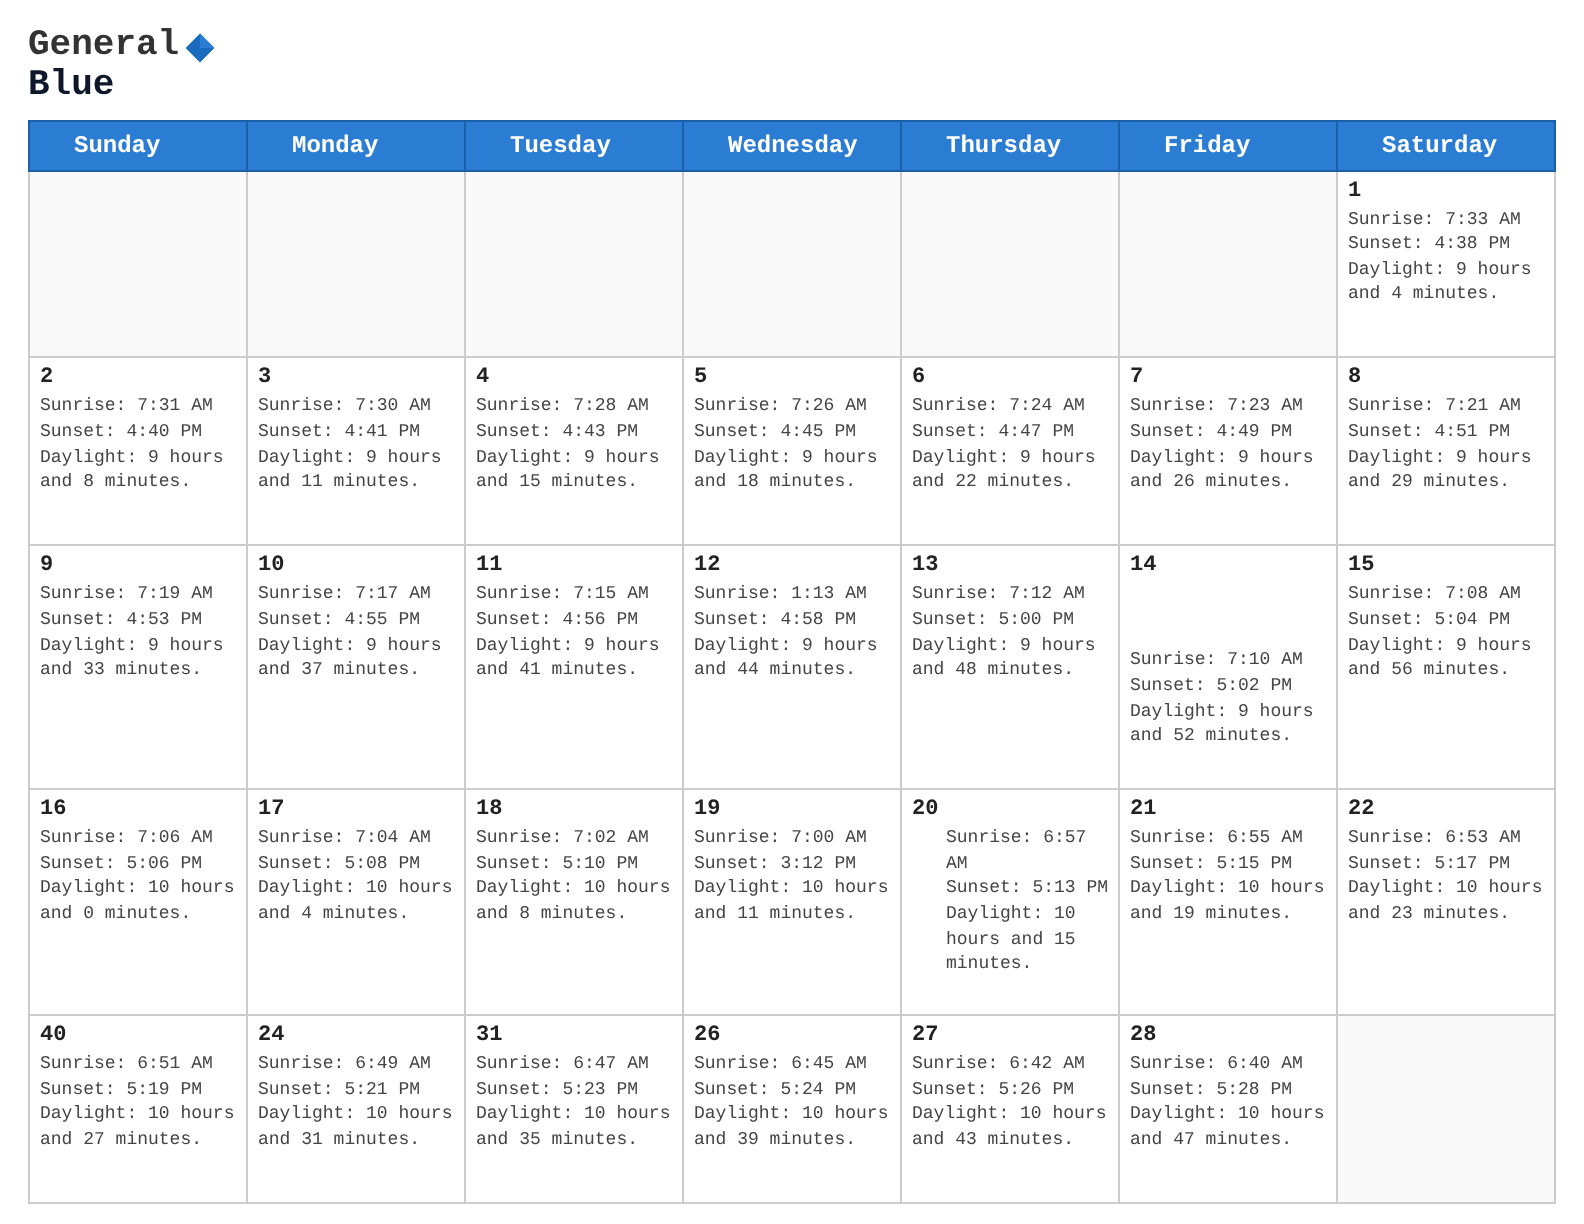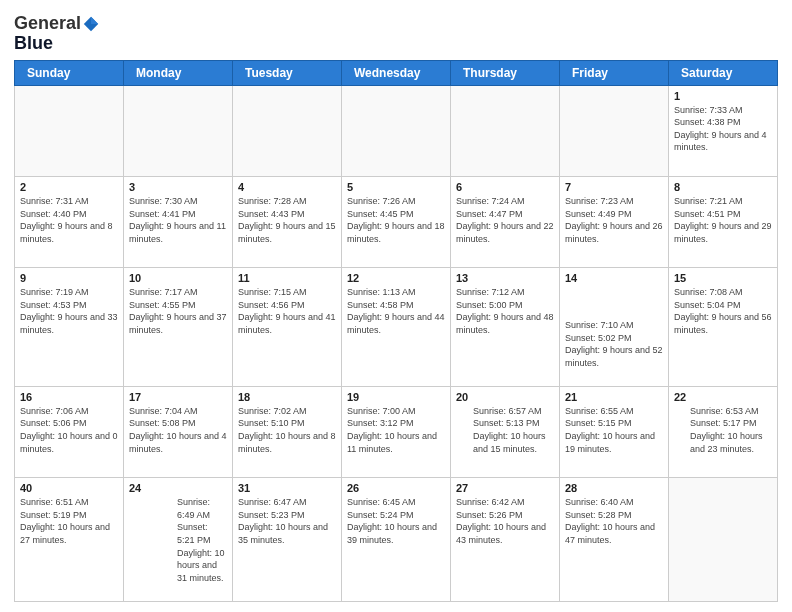--- a/index.html
+++ b/index.html
@@ -9,20 +9,21 @@
       width: 792px;
       height: 612px;
       overflow: hidden;
     }
     .page {
       width: 792px;
       height: 612px;
       padding: 10px 14px 10px 14px;
       display: flex;
       flex-direction: column;
+      font-family: Liberation Mono, monospace;
     }
     .header {
       display: flex;
       align-items: flex-start;
       justify-content: space-between;
       margin-bottom: 6px;
     }
     .logo {
       display: flex;
       align-items: center;
@@ -59,21 +60,21 @@
       border: 1px solid #ccc;
       border-collapse: collapse;
       width: 100%;
       table-layout: fixed;
     }
     .calendar th {
       background: #2b7cd3;
       color: #fff;
       font-size: 12px;
       font-weight: bold;
-      padding: 5px 12px;
+      padding: 5px 22px;
       border: 1px solid #1a5fa8;
       text-align: left;
     }
     .calendar td {
       border: 1px solid #ccc;
       vertical-align: top;
       padding: 4px 5px;
       font-size: 9.5px;
       color: #333;
       height: 82px;
@@ -263,35 +264,35 @@
 Daylight: 10 hours and 15 minutes.</div>
           </td>
           <td>
             <div class="day-num">21</div>
             <div class="day-info" style="white-space: pre-line;">Sunrise: 6:55 AM
 Sunset: 5:15 PM
 Daylight: 10 hours and 19 minutes.</div>
           </td>
           <td>
             <div class="day-num">22</div>
-            <div class="day-info" style="white-space: pre-line; margin-left: 16px;">Sunrise: 6:53 AM
+            <div class="day-info" style="white-space: pre-line;">Sunrise: 6:53 AM
 Sunset: 5:17 PM
 Daylight: 10 hours and 23 minutes.</div>
           </td>
         </tr>
         <tr>
           <td>
             <div class="day-num">40</div>
             <div class="day-info" style="white-space: pre-line;">Sunrise: 6:51 AM
 Sunset: 5:19 PM
 Daylight: 10 hours and 27 minutes.</div>
           </td>
           <td>
             <div class="day-num">24</div>
-            <div class="day-info" style="white-space: pre-line; margin-left: 48px;">Sunrise: 6:49 AM
+            <div class="day-info" style="white-space: pre-line;">Sunrise: 6:49 AM
 Sunset: 5:21 PM
 Daylight: 10 hours and 31 minutes.</div>
           </td>
           <td>
             <div class="day-num">31</div>
             <div class="day-info" style="white-space: pre-line;">Sunrise: 6:47 AM
 Sunset: 5:23 PM
 Daylight: 10 hours and 35 minutes.</div>
           </td>
           <td>

